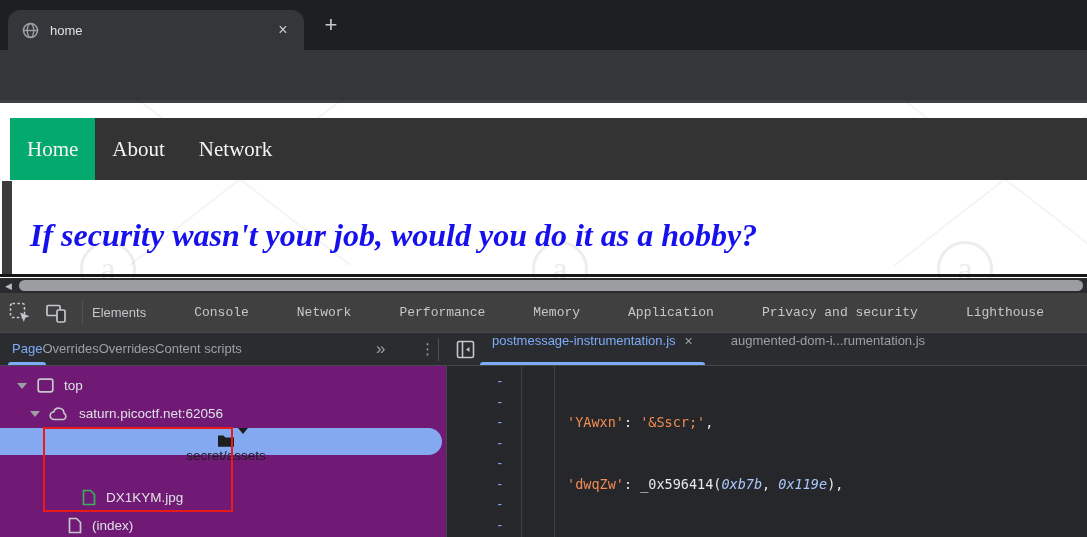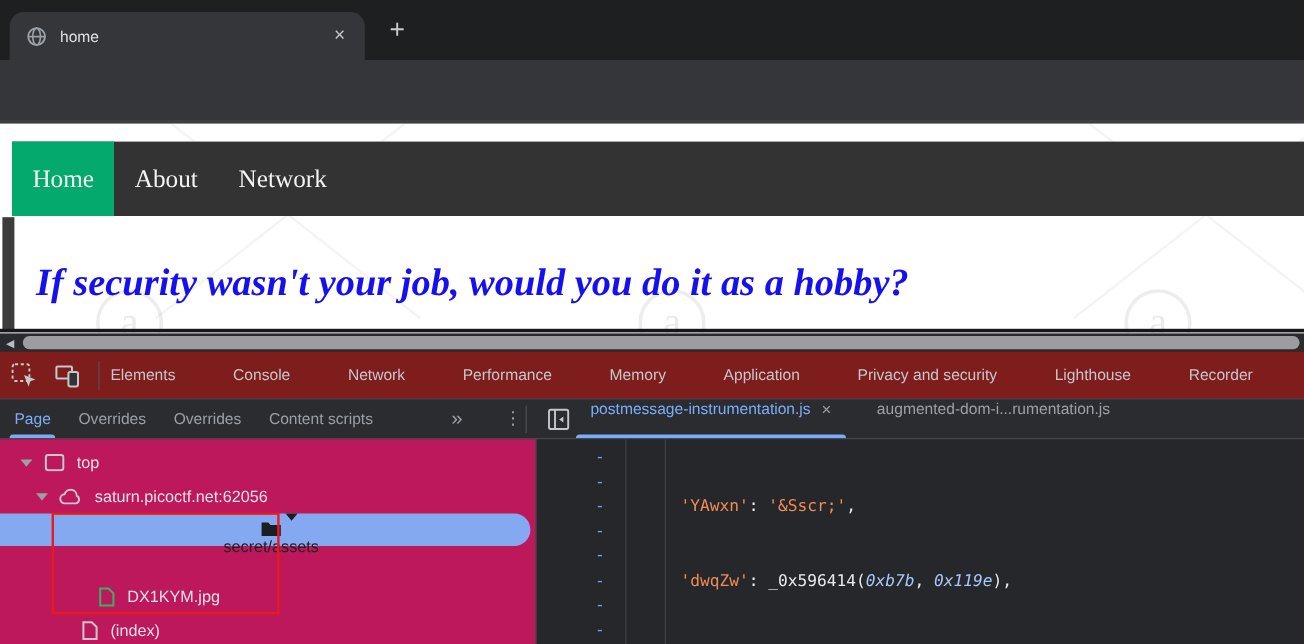--- a/index.html
+++ b/index.html
@@ -49,53 +49,53 @@
   .wm-line{position:absolute;width:280px;height:2px;background:rgba(0,0,0,.045);}
 
   
   .hscroll{position:absolute;left:0;top:278px;width:1087px;height:15px;background:#2a2b2e;}
   .hscroll-btn{position:absolute;left:0;top:0;width:17px;height:15px;color:#b9bcc0;font-size:9px;
        display:flex;align-items:center;justify-content:center;}
   .hscroll-thumb{position:absolute;left:19px;top:2px;width:1064px;height:11px;border-radius:6px;background:#9b9da1;}
 
   
   .devtools{position:absolute;left:0;top:293px;width:1087px;height:244px;background:#26272a;color:#c4c7cb;}
-  .dt-mainbar{position:absolute;left:0;top:0;width:1087px;height:40px;background:#7f1d1d;
+  .dt-mainbar{position:absolute;left:0;top:0;width:1087px;height:40px;background:#404040;
        border-bottom:1px solid #47484c;box-sizing:border-box;}
   .dt-icnbtn{position:absolute;top:9px;width:22px;height:22px;}
   .dt-sep{position:absolute;left:82px;top:8px;width:1px;height:24px;background:#505155;}
   .dt-tabs{position:absolute;left:79px;top:0;height:39px;display:flex;}
   .dt-tab{padding:0 13px;font-size:13px;line-height:39px;position:relative;white-space:nowrap;}
   .dt-tab.active{color:#7cacf8;}
   .dt-tab.active::after{content:"";position:absolute;left:10px;right:10px;bottom:0;height:3px;
        background:#7cacf8;border-radius:3px 3px 0 0;}
-  .dt-tab.gap{margin-left:22px;}
+  .dt-tab.gap{margin-left:22px;font-family:Liberation Mono, monospace;}
 
   .dt-subbar{position:absolute;left:0;top:40px;width:1087px;height:33px;background:#2b2c2f;
        border-bottom:1px solid #47484c;box-sizing:border-box;}
-  .src-tabs{position:absolute;left:12px;top:0;height:32px;display:flex;gap:23px;}
+  .src-tabs{position:absolute;left:12px;top:0;height:32px;display:flex;}
   .src-tab{font-size:13px;line-height:32px;position:relative;color:#9aa0a6;white-space:nowrap;}
   .src-tab.active{color:#7cacf8;}
   .src-tab.active::after{content:"";position:absolute;left:-4px;right:-4px;bottom:0;height:3px;
        background:#7cacf8;border-radius:3px 3px 0 0;}
   .src-overflow{position:absolute;left:376px;top:0;line-height:32px;font-size:17px;color:#9aa0a6;}
   .src-more{position:absolute;left:420px;top:0;line-height:32px;font-size:15px;color:#9aa0a6;}
   .subbar-sep{position:absolute;left:438px;top:5px;width:1px;height:23px;background:#505155;}
   .file-toggle{position:absolute;left:456px;top:7px;width:19px;height:19px;}
   .file-tabs{position:absolute;left:478px;top:0;height:32px;display:flex;}
   .file-tab{display:flex;gap:9px;padding:0 14px;font-size:13px;position:relative;
        color:#9aa0a6;white-space:nowrap;}
   .file-tab.active{color:#7cacf8;}
   .file-tab.active::after{content:"";position:absolute;left:2px;right:2px;bottom:0;height:3px;
        background:#7cacf8;border-radius:3px 3px 0 0;}
   .file-tab .x{color:#9aa0a6;font-size:14px;}
   .file-tab.t2{margin-left:10px;}
 
   .dt-body{position:absolute;left:0;top:73px;width:1087px;height:171px;}
-  .dt-tree{position:absolute;left:0;top:0;width:447px;height:171px;background:#be185d;
+  .dt-tree{position:absolute;left:0;top:0;width:447px;height:171px;background:#701a75;
        border-right:1px solid #47484c;box-sizing:border-box;overflow:hidden;}
   .tree-row{position:absolute;left:0;right:4px;height:27px;display:flex;align-items:center;
        font-size:13.5px;color:#dfe1e5;}
   .tree-row.selected{background:#85a9f0;border-radius:0 14px 14px 0;color:#1b1c1f;}
   .caret{width:0;height:0;border-left:5px solid transparent;border-right:5px solid transparent;
        border-top:6px solid #9aa0a6;flex:0 0 auto;}
   .tree-row.selected .caret{border-top-color:#1b1c1f;}
   .t-icn{flex:0 0 auto;display:flex;align-items:center;justify-content:center;}
   .t-label{margin-left:10px;}
   .red-box{position:absolute;left:43px;top:61px;width:190px;height:85px;border:2px solid #e81a1a;

